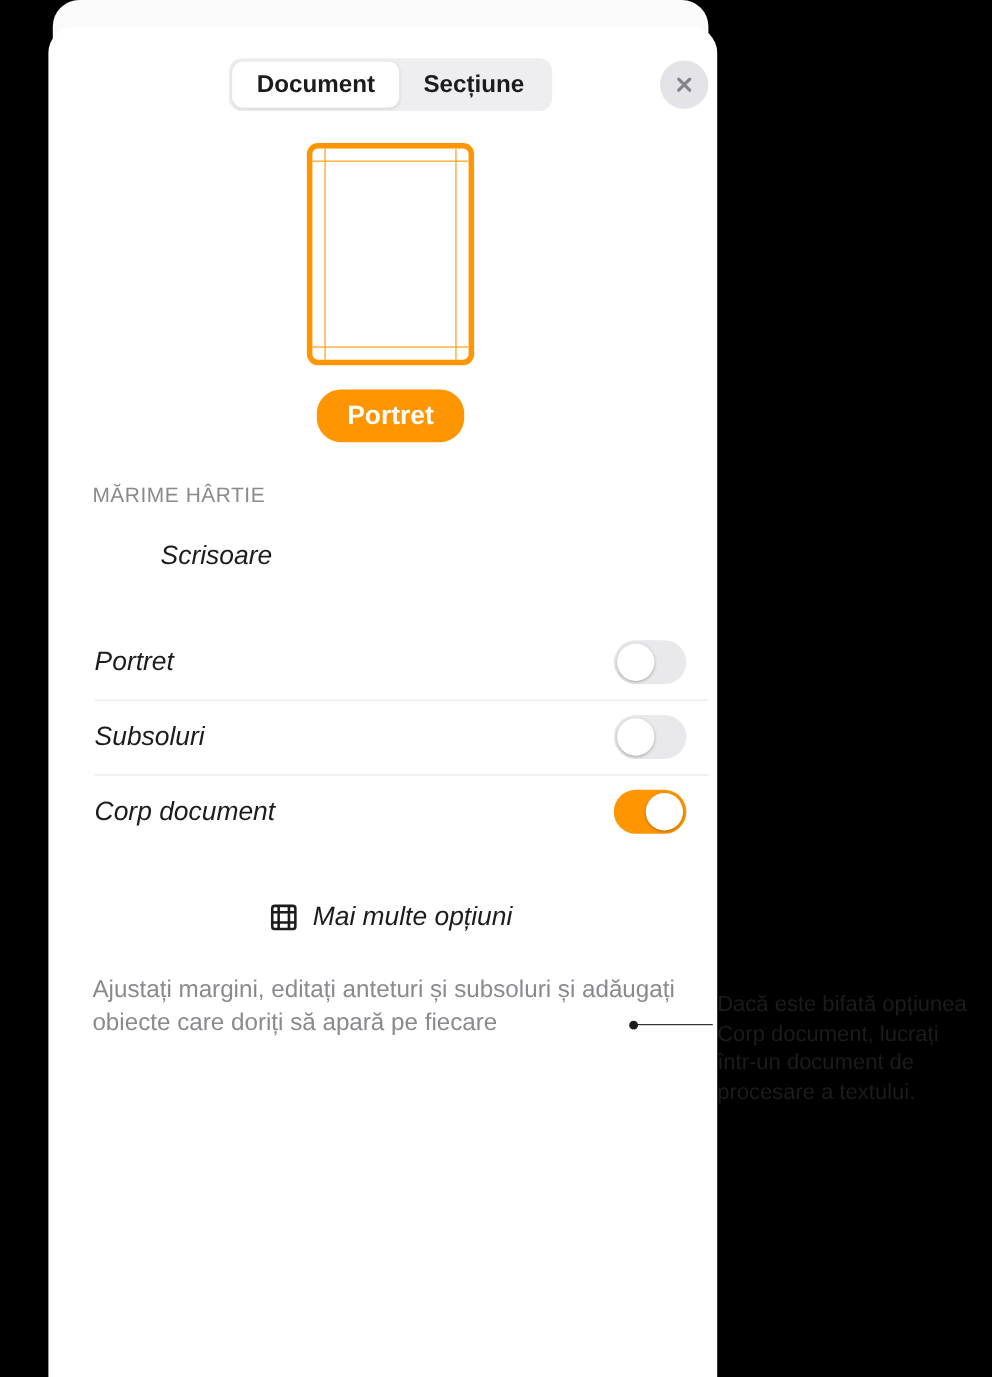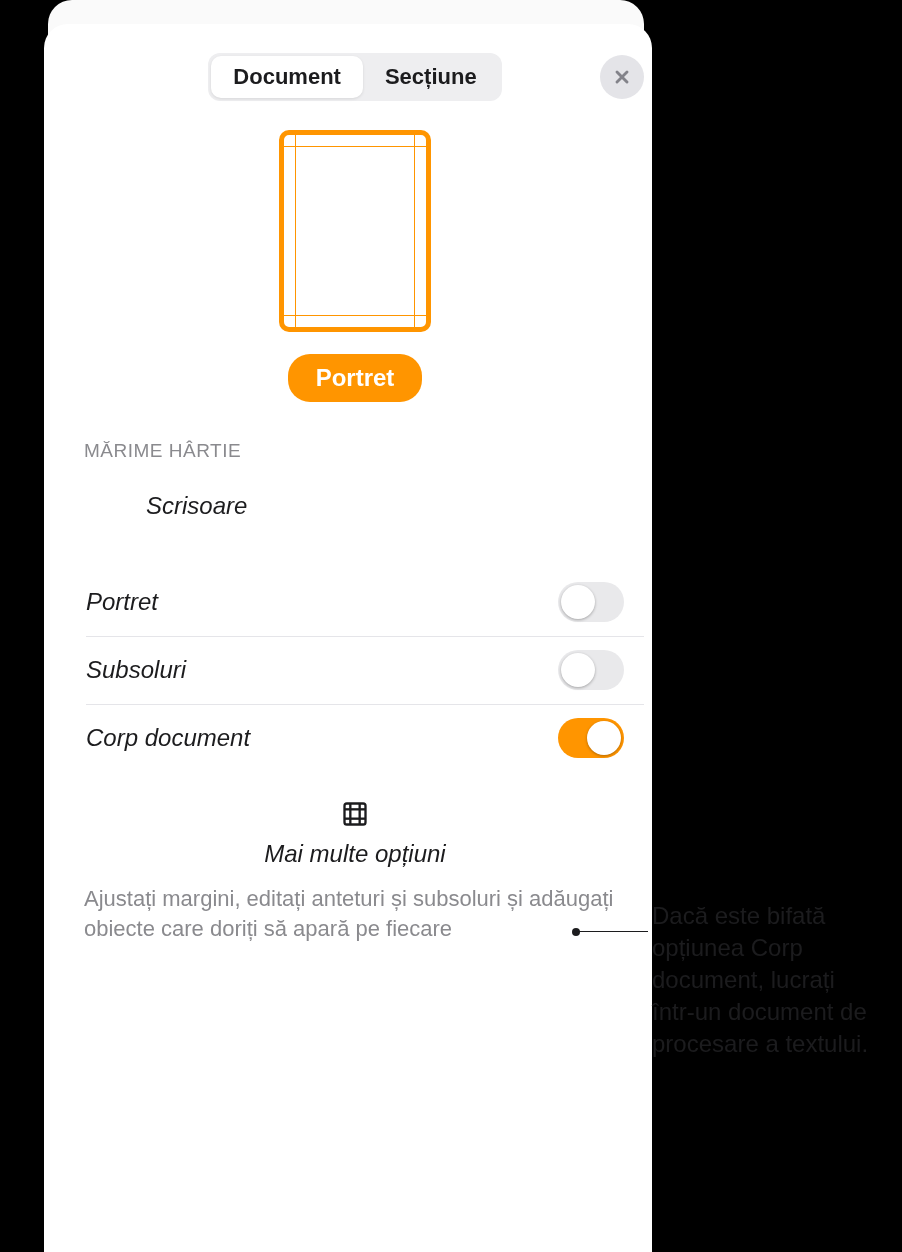--- a/index.html
+++ b/index.html
@@ -192,37 +192,36 @@
     background: #fff;
     box-shadow: 0 1px 3px rgba(0,0,0,0.3);
     transition: none;
   }
   .toggle.on { background: #ff9500; }
   .toggle.on::after { left: auto; right: 3px; }
 
   .more-row {
     justify-content: center;
     gap: 12px;
-    flex-direction: column;
   }
   .more-row .label { flex: 0 0 auto; }
 
   .footer-note {
     margin: 16px 18px 0 18px;
     font-size: 22px;
     line-height: 1.35;
     color: #8a8a8e;
   }
 
   .callout {
     position: absolute;
     left: 652px;
     top: 900px;
     width: 232px;
-    font-size: 24px;
+    font-size: 20px;
     line-height: 1.33;
     color: #1c1c1e;
   }
   .callout-line {
     position: absolute;
     top: 931px;
     left: 576px;
     width: 72px;
     height: 1px;
     background: #1c1c1e;

